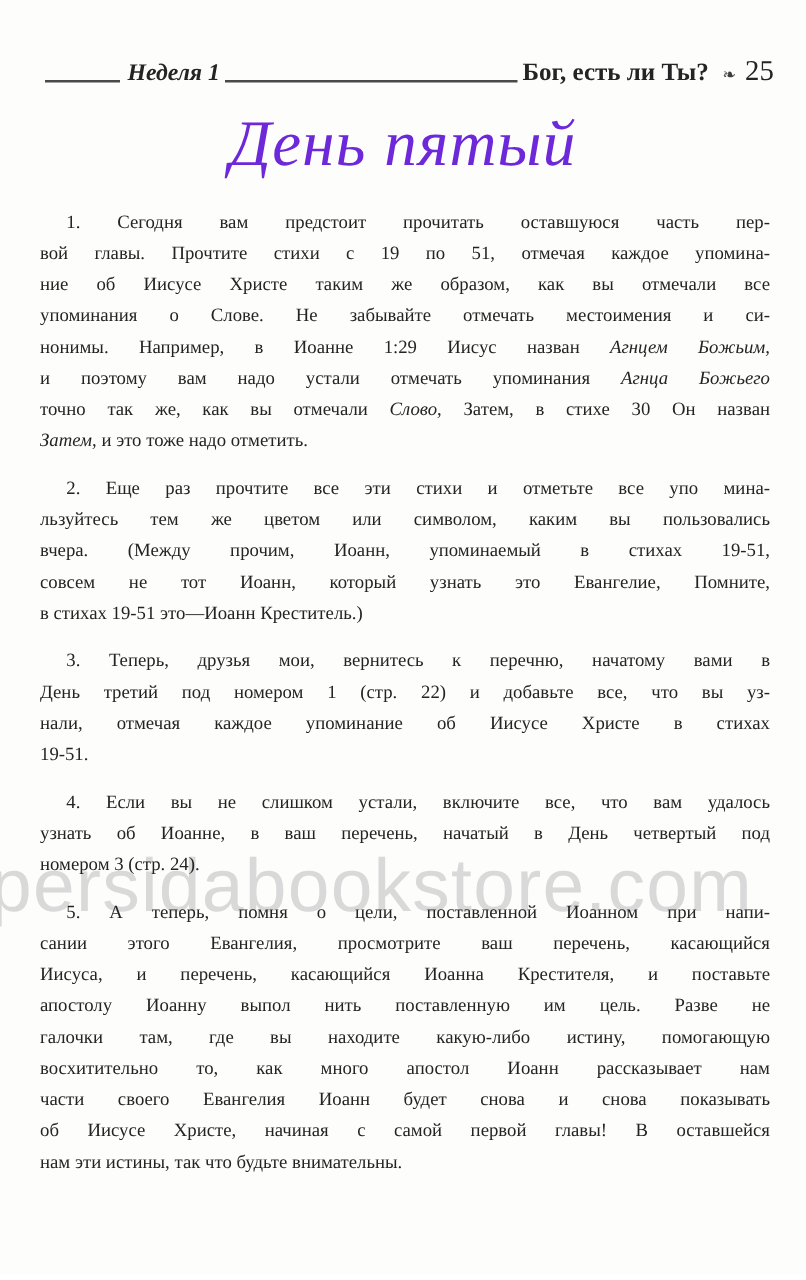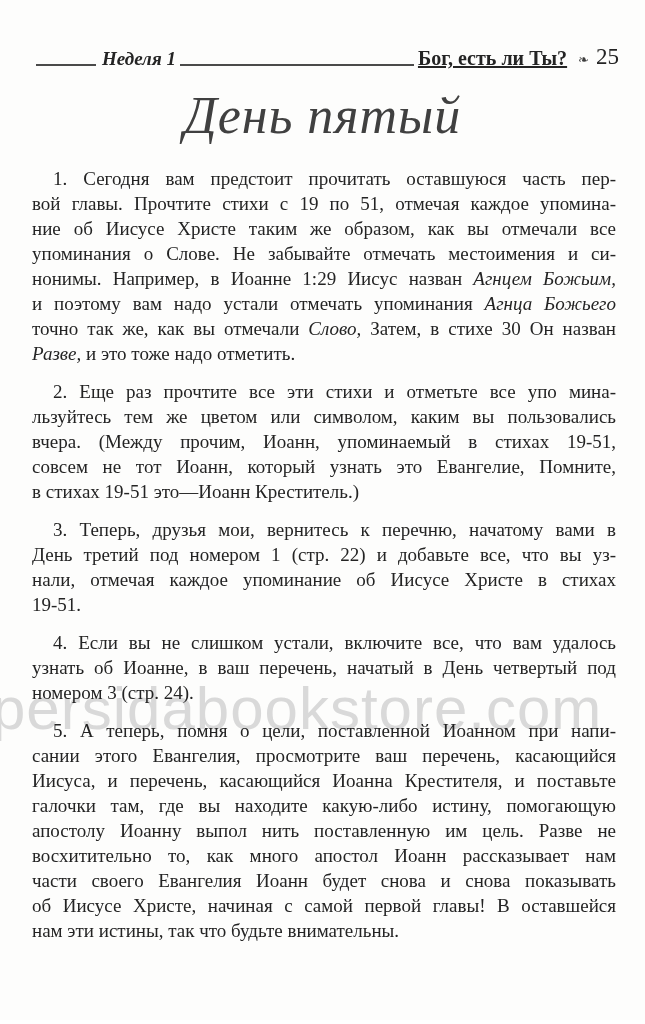--- a/index.html
+++ b/index.html
@@ -33,40 +33,39 @@
   .header-section {
     font-size: 19px;
     font-weight: bold;
     font-style: italic;
     padding: 0 4px 0 6px;
   }
   .header-booktitle {
     font-size: 20px;
     font-weight: bold;
     padding-left: 4px;
-    text-decoration: underline;
   }
   .header-ornament {
     font-size: 13px;
     color: #3d3d3d;
     padding: 0 7px 2px 11px;
   }
   .header-pagenum { font-size: 23px; }
 
   
   .day-title {
     position: absolute;
     top: 86px;
     left: 0;
     right: 0;
     text-align: center;
     font-style: italic;
     font-size: 52px;
     letter-spacing: 1px;
-    color: #404040;
+    color: #6d28d9;
   }
 
   
   .watermark {
     position: absolute;
     top: 674px;
     left: -8px;
     z-index: 0;
     font-family: "Liberation Sans", sans-serif;
     font-size: 60px;
@@ -76,21 +75,21 @@
     user-select: none;
   }
 
   
   .body-text {
     position: absolute;
     top: 166px;
     left: 32px;
     width: 584px;
     z-index: 1;
-    font-size: 19px;
+    font-size: 15px;
   }
   .para { margin: 0 0 13px 0; }
   .line {
     height: 25px;
     line-height: 25px;
     white-space: nowrap;
     text-align: justify;
     text-align-last: justify;
   }
   .line.last { text-align-last: left; }
@@ -117,21 +116,21 @@
 
   <div class="body-text" id="body-text">
       <div class="para">
         <div class="line first"><span>1. Сегодня вам предстоит прочитать оставшуюся часть пер-</span></div>
         <div class="line"><span>вой главы. Прочтите стихи с 19 по 51, отмечая каждое упомина-</span></div>
         <div class="line"><span>ние об Иисусе Христе таким же образом, как вы отмечали все</span></div>
         <div class="line"><span>упоминания о Слове. Не забывайте отмечать местоимения и си-</span></div>
         <div class="line"><span>нонимы. Например, в Иоанне 1:29 Иисус назван </span><em>Агнцем Божьим,</em></div>
         <div class="line"><span>и поэтому вам надо устали отмечать упоминания </span><em>Агнца Божьего</em></div>
         <div class="line"><span>точно так же, как вы отмечали </span><em>Слово,</em><span> Затем, в стихе 30 Он назван</span></div>
-        <div class="line last"><em>Разве,</em><span> и это тоже надо отметить.</span></div>
+        <div class="line last"><em>Затем,</em><span> и это тоже надо отметить.</span></div>
       </div>
       <div class="para">
         <div class="line first"><span>2. Еще раз прочтите все эти стихи и отметьте все упо мина-</span></div>
         <div class="line"><span>льзуйтесь тем же цветом или символом, каким вы пользовались</span></div>
         <div class="line"><span>вчера. (Между прочим, Иоанн, упоминаемый в стихах 19-51,</span></div>
         <div class="line"><span>совсем не тот Иоанн, который узнать это Евангелие, Помните,</span></div>
         <div class="line last"><span>в стихах 19-51 это—Иоанн Креститель.)</span></div>
       </div>
       <div class="para">
         <div class="line first"><span>3. Теперь, друзья мои, вернитесь к перечню, начатому вами в</span></div>
@@ -141,22 +140,22 @@
       </div>
       <div class="para">
         <div class="line first"><span>4. Если вы не слишком устали, включите все, что вам удалось</span></div>
         <div class="line"><span>узнать об Иоанне, в ваш перечень, начатый в День четвертый под</span></div>
         <div class="line last"><span>номером 3 (стр. 24).</span></div>
       </div>
       <div class="para">
         <div class="line first"><span>5. А теперь, помня о цели, поставленной Иоанном при напи-</span></div>
         <div class="line"><span>сании этого Евангелия, просмотрите ваш перечень, касающийся</span></div>
         <div class="line"><span>Иисуса, и перечень, касающийся Иоанна Крестителя, и поставьте</span></div>
+        <div class="line"><span>апостолу Иоанну выпол нить поставленную им цель. Разве не</span></div>
         <div class="line"><span>галочки там, где вы находите какую-либо истину, помогающую</span></div>
-        <div class="line"><span>апостолу Иоанну выпол нить поставленную им цель. Разве не</span></div>
         <div class="line"><span>восхитительно то, как много апостол Иоанн рассказывает нам</span></div>
         <div class="line"><span>части своего Евангелия Иоанн будет снова и снова показывать</span></div>
         <div class="line"><span>об Иисусе Христе, начиная с самой первой главы! В оставшейся</span></div>
         <div class="line last"><span>нам эти истины, так что будьте внимательны.</span></div>
       </div>
     </div>
 
 </div>
 
 </body></html>

